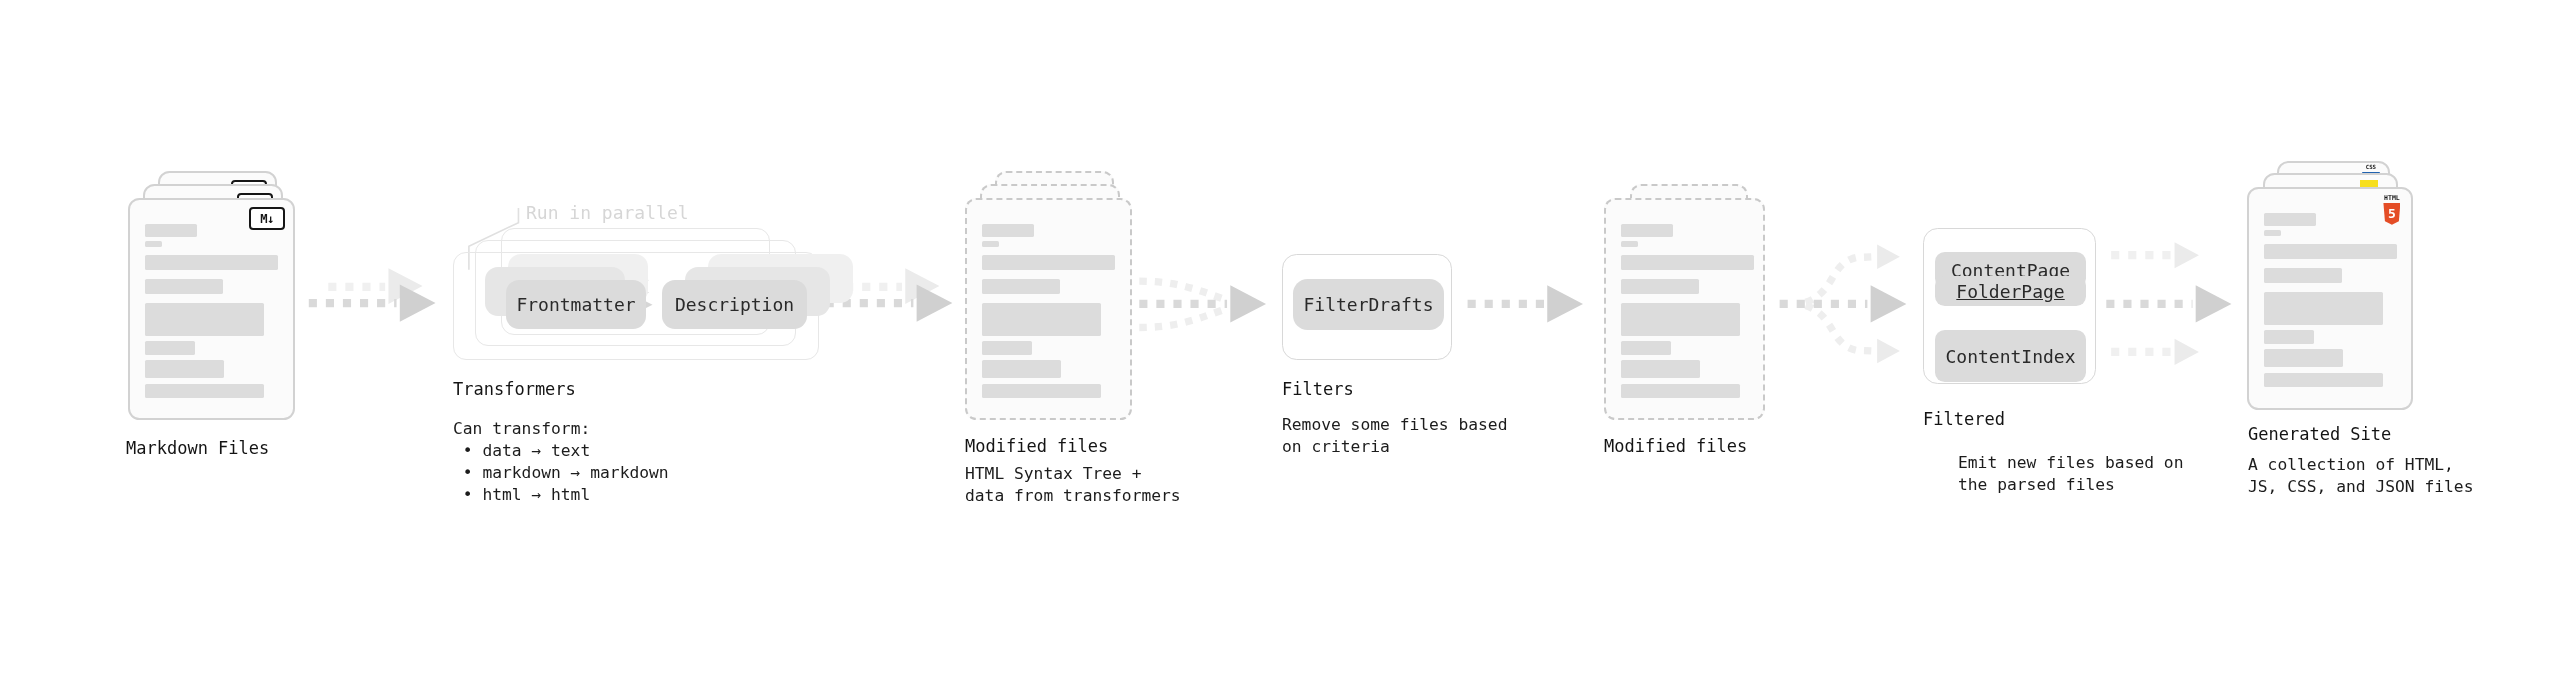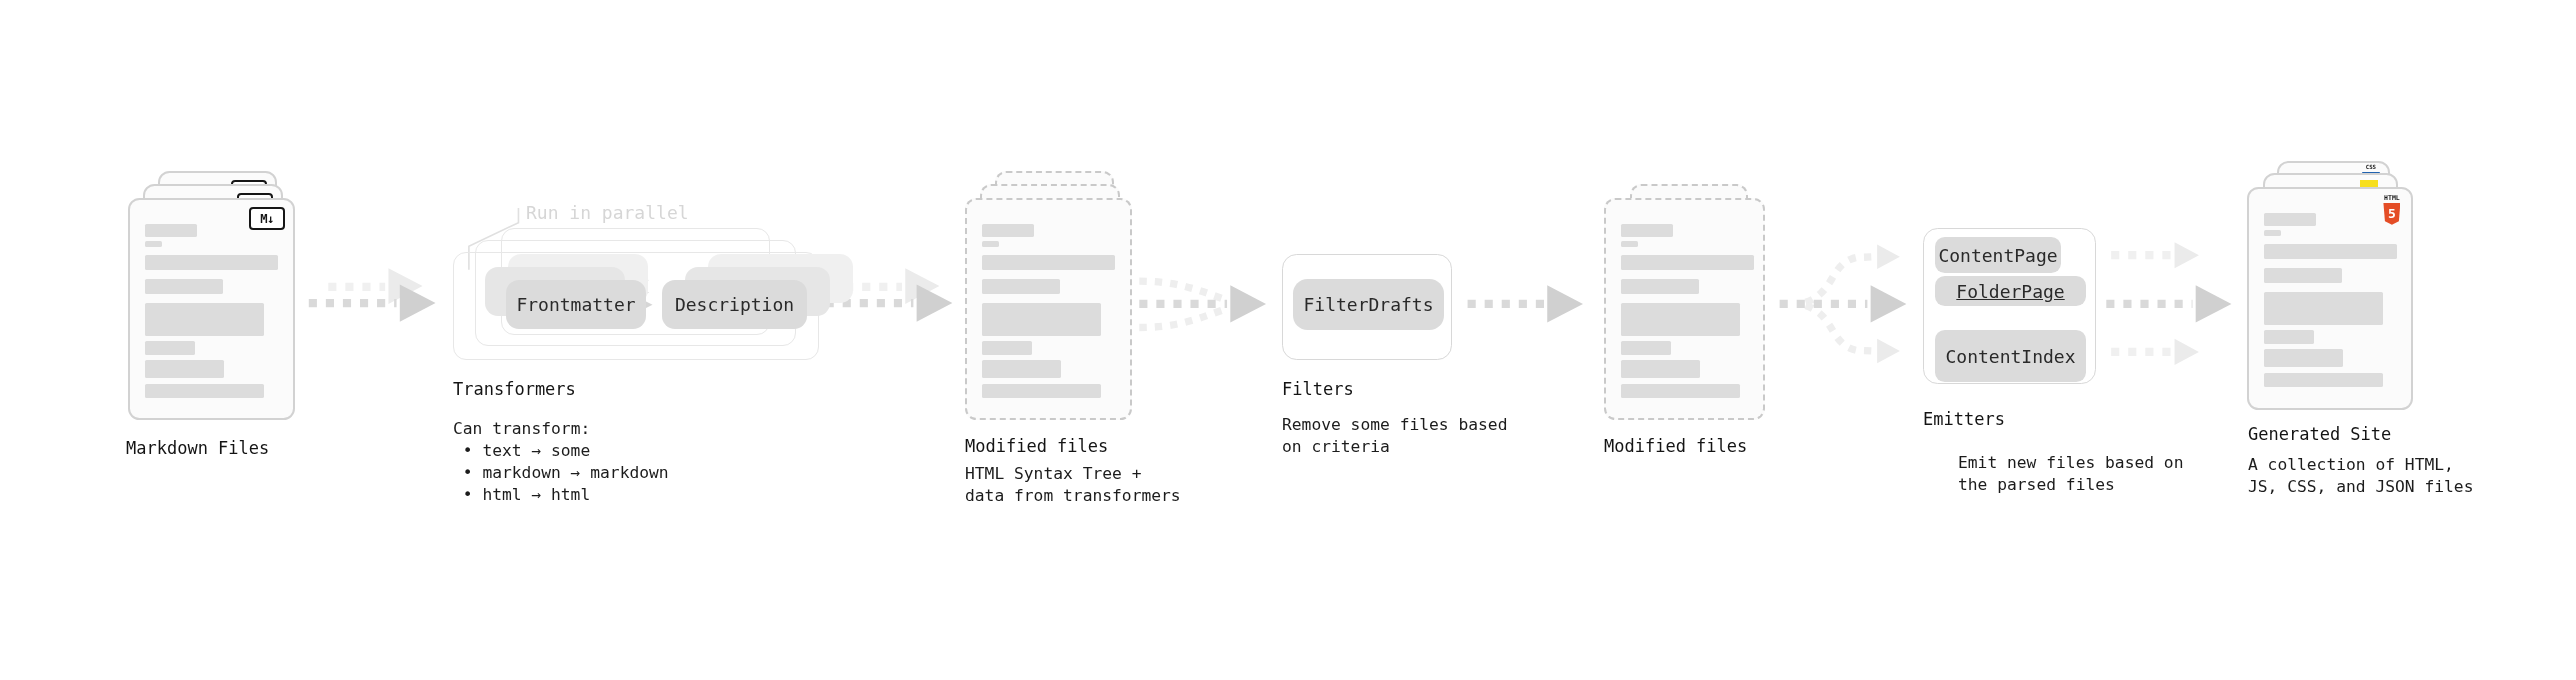--- a/index.html
+++ b/index.html
@@ -169,21 +169,21 @@
 
     <div class="chip ghost1" style="left:708px; top:254px; width:145px; height:49px;"></div>
     <div class="chip ghost2" style="left:685px; top:267px; width:145px; height:49px;"></div>
     <div class="chip" style="left:662px; top:280px; width:145px; height:49px;">Description</div>
 
     <div class="note" style="left:526px; top:202px;">Run in parallel</div>
 
     <div class="stage-label" style="left:453px; top:375px;">Transformers</div>
     <div class="caption" style="left:453px; top:418px;">
       <div>Can transform:</div>
-      <div class="indent">• text → some</div>
+      <div class="indent">• data → text</div>
       <div class="indent">• markdown → markdown</div>
       <div class="indent">• html → html</div>
     </div>
   </div>
 
   <div>
     <div class="card dashed" style="left:995px; top:171px; width:119px; height:62px;"></div>
     <div class="card dashed" style="left:980px; top:184px; width:140px; height:62px;"></div>
     <div class="card dashed" style="left:965px; top:198px; width:167px; height:222px;">
       <div class="bars">
@@ -226,24 +226,24 @@
           <span></span>
           <span></span>
           <span></span>
         </div>
     </div>
     <div class="stage-label" style="left:1604px; top:432px;">Modified files</div>
   </div>
 
   <div>
     <div class="panel" style="left:1923px; top:228px; width:173px; height:156px;"></div>
-    <div class="chip small" style="left:1935px; top:237px; width:126px; height:36px;">ContentPage</div>
+    <div class="chip small" style="left:1935px; top:252px; width:151px; height:36px;">ContentPage</div>
     <div class="chip small" style="left:1935px; top:276px; width:151px; height:30px;text-decoration:underline;">FolderPage</div>
     <div class="chip small" style="left:1935px; top:330px; width:151px; height:52px;">ContentIndex</div>
-    <div class="stage-label" style="left:1923px; top:405px;">Emitters</div>
+    <div class="stage-label" style="left:1923px; top:405px;">Filtered</div>
     <div class="caption" style="left:1923px; top:452px;margin-left:35px;">
       <div>Emit new files based on</div>
       <div>the parsed files</div>
     </div>
   </div>
 
   <div>
     <div class="card" style="left:2277px; top:161px; width:113px; height:62px;">
       <div class="css-badge">
         <div class="t">CSS</div>

